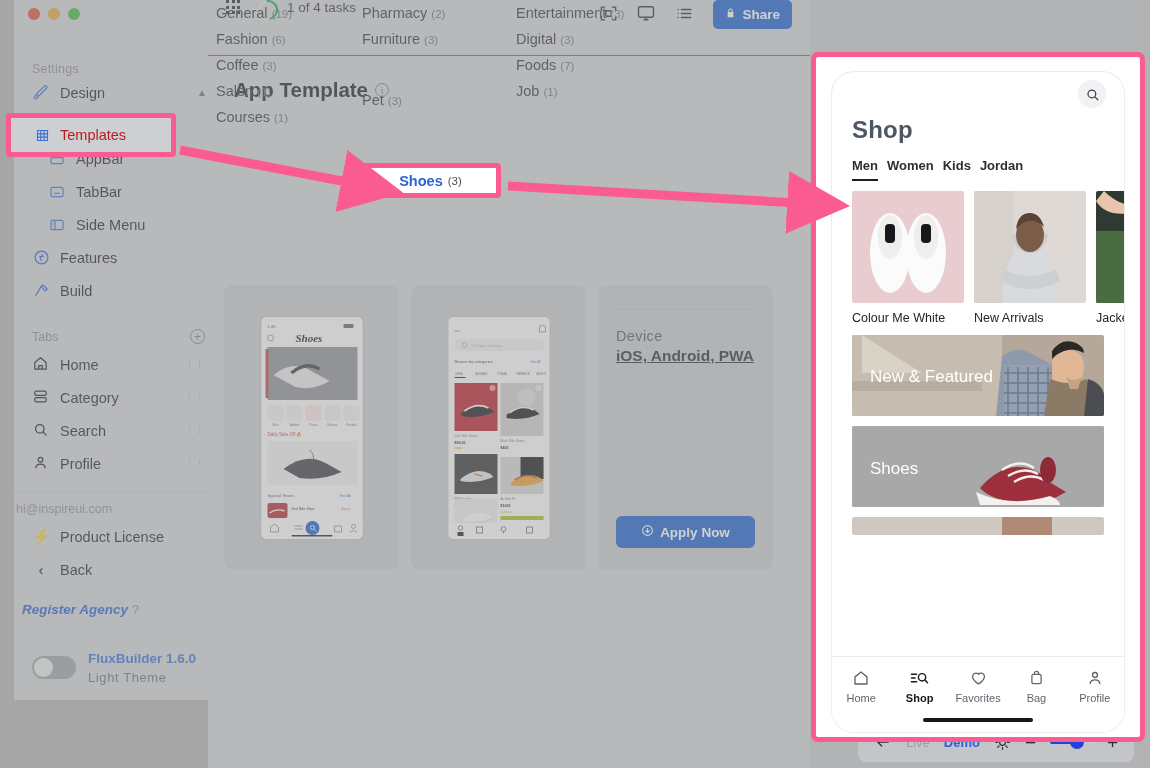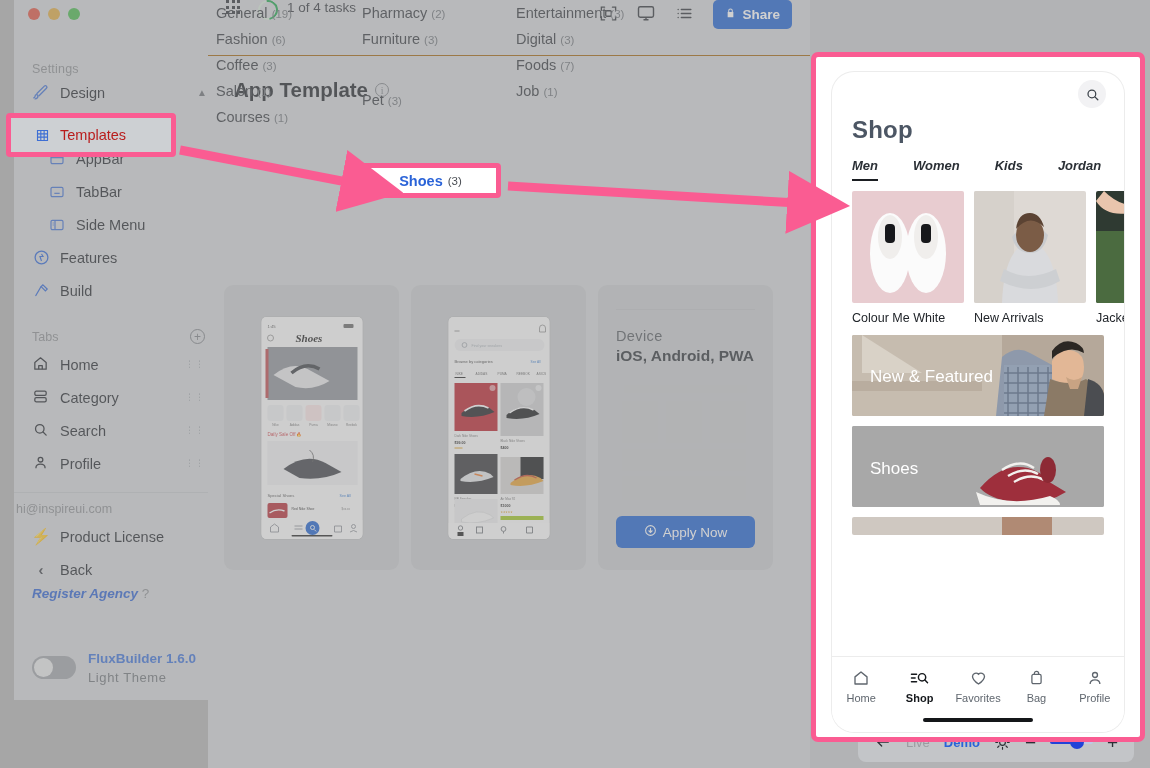--- a/index.html
+++ b/index.html
@@ -55,21 +55,21 @@
   }
   .plus-circ { width: 15px; height: 15px; border: 1.3px solid #7b7f85; border-radius: 50%;
     display:flex; align-items:center; justify-content:center; font-size: 12px; color:#7b7f85; line-height: 1;}
   .tab-item { display:flex; align-items:center; gap: 11px; height: 33px;
     padding: 0 16px 0 18px; font-size: 14.5px; color:#1e2228; cursor: pointer; }
   .tab-item .grip { margin-left: auto; color:#9aa0a6; letter-spacing: 1px; font-size: 9px; line-height: 5px;}
   .divider { height: 1px; background: #c4c7ca; margin: 12px 0 9px; }
   .email { font-size: 12.5px; color: #8a8d91; padding-left: 2px; margin-bottom: 4px; }
   .bolt { color: #ef7b1f; font-size: 16px; }
   .backchev { color: #2f6fe0; font-size: 15px; font-weight: bold; }
-  .reg { padding-left: 18px; font-size: 13.5px;
+  .reg { padding-left: 8px; margin-top: 16px; font-size: 13.5px;
     font-style: italic; font-weight: bold; color: #2a5fd0; }
   .reg .q { color:#8a8d91; font-style: normal; font-weight: normal; }
 
   .footer-ver { position: absolute; left: 0; bottom: 14px; display: flex;
     align-items: center; gap: 12px; padding-left: 18px; }
   .switch { width: 44px; height: 23px; border-radius: 12px; background: #9fa3a8; position: relative; cursor: pointer; }
   .switch::after { content:""; position:absolute; left:2px; top:2px; width:19px; height:19px;
     border-radius:50%; background:#e8e9ea; }
   .ver-name { font-size: 13.5px; color: #3a6fd8; font-weight: bold; line-height: 1.25; }
   .ver-sub { font-size: 13px; color: #6e7378; letter-spacing: .6px; }
@@ -106,25 +106,25 @@
 
   .cards { position:absolute; left: 16px; top: 285px; display:flex; gap: 12px; }
   .card { width: 175px; height: 285px; background: #c9cbce; border-radius: 9px;
     position: relative; overflow: hidden; }
   .phone-mini { position:absolute; left:50%; transform: translateX(-50%); top: 32px;
     width: 101px; height: 222px; background:#f7f7f8; border-radius: 5px; overflow:hidden;
     box-shadow: 0 0 0 1px rgba(0,0,0,.04); }
   .device-card { padding: 24px 18px 0 18px; }
   .dev-rule { height:1px; background:#bfc2c5; margin-bottom: 18px; }
   .dev-label { font-size: 14.5px; color:#53585e; letter-spacing:.4px; }
-  .dev-val { font-size: 15.5px; color:#2b3036; font-weight: bold; margin-top: 3px; }
+  .dev-val { font-size: 15.5px; color:#2b3036; font-weight: bold; margin-top: 3px; text-decoration: underline; }
   .ghost { opacity:.22; }
   .apply-btn { position:absolute; left: 18px; bottom: 22px; width: 139px; height: 32px;
     background:#1a5fd0; color:#fff; border-radius:6px; display:flex; align-items:center;
-    justify-content:center; gap:6px; font-size:13.5px; font-weight:normal; cursor:pointer; }
+    justify-content:center; gap:6px; font-size:13.5px; font-weight:bold; cursor:pointer; }
 
   
   .preview { position:absolute; left: 810px; top:0; width: 340px; height: 768px; background:#c9cbce; }
   .hl-panel {
     position:absolute; left: 811px; top: 52px; width: 334px; height: 690px;
     border: 5px solid #fa5c92; border-radius: 7px; z-index: 60; background:#fff;
     overflow: hidden;
   }
   .phone {
     position:absolute; left: 16px; top: 15px; width: 292px; height: 660px;
@@ -136,21 +136,21 @@
   .sb-icons { display:flex; align-items:center; gap: 5px; }
   .sig { width:0; height:0; border-left:7px solid transparent; border-bottom:9px solid #15181c; }
   .batt { width: 17px; height: 9px; border:1.4px solid #15181c; border-radius:2.5px; position:relative; }
   .batt::before { content:""; position:absolute; inset:1px; background:#15181c; border-radius:1px; }
   .batt::after { content:""; position:absolute; right:-3.5px; top:2px; width:2px; height:4px;
     background:#15181c; border-radius:0 1px 1px 0; }
 
   .search-circ { width: 28px; height: 28px; border-radius:50%; background:#f2f2f4;
     display:flex; align-items:center; justify-content:center; margin: 8px 18px 0 auto; cursor:pointer; }
   .shop-h { font-size: 24px; color:#4c5664; font-weight: bold; padding: 8px 0 0 20px; letter-spacing:.2px; }
-  .ptabs { display:flex; gap: 35px; padding: 14px 0 0 20px; font-style: italic; }
+  .ptabs { display:flex; gap: 9px; padding: 14px 0 0 20px; }
   .ptab { font-size: 13px; color:#2b3036; font-weight:bold; padding-bottom: 6px; cursor:pointer; }
   .ptab.act { border-bottom: 2.5px solid #1b1e22; }
   .sec-title { font-size: 15px; color:#4c5664; padding: 15px 0 0 20px; }
 
   .hl-row { display:flex; gap: 10px; padding: 10px 0 0 20px; }
   .hl-item { width: 112px; flex: 0 0 112px; }
   .hl-img { width: 112px; height: 112px; border-radius: 2px; overflow:hidden; position:relative; }
   .hl-cap { font-size: 12.5px; color:#21252a; margin-top: 8px; white-space:nowrap; }
 
   .banner { margin: 10px 20px 0 20px; height: 81px; border-radius: 2px; position:relative; overflow:hidden; }

